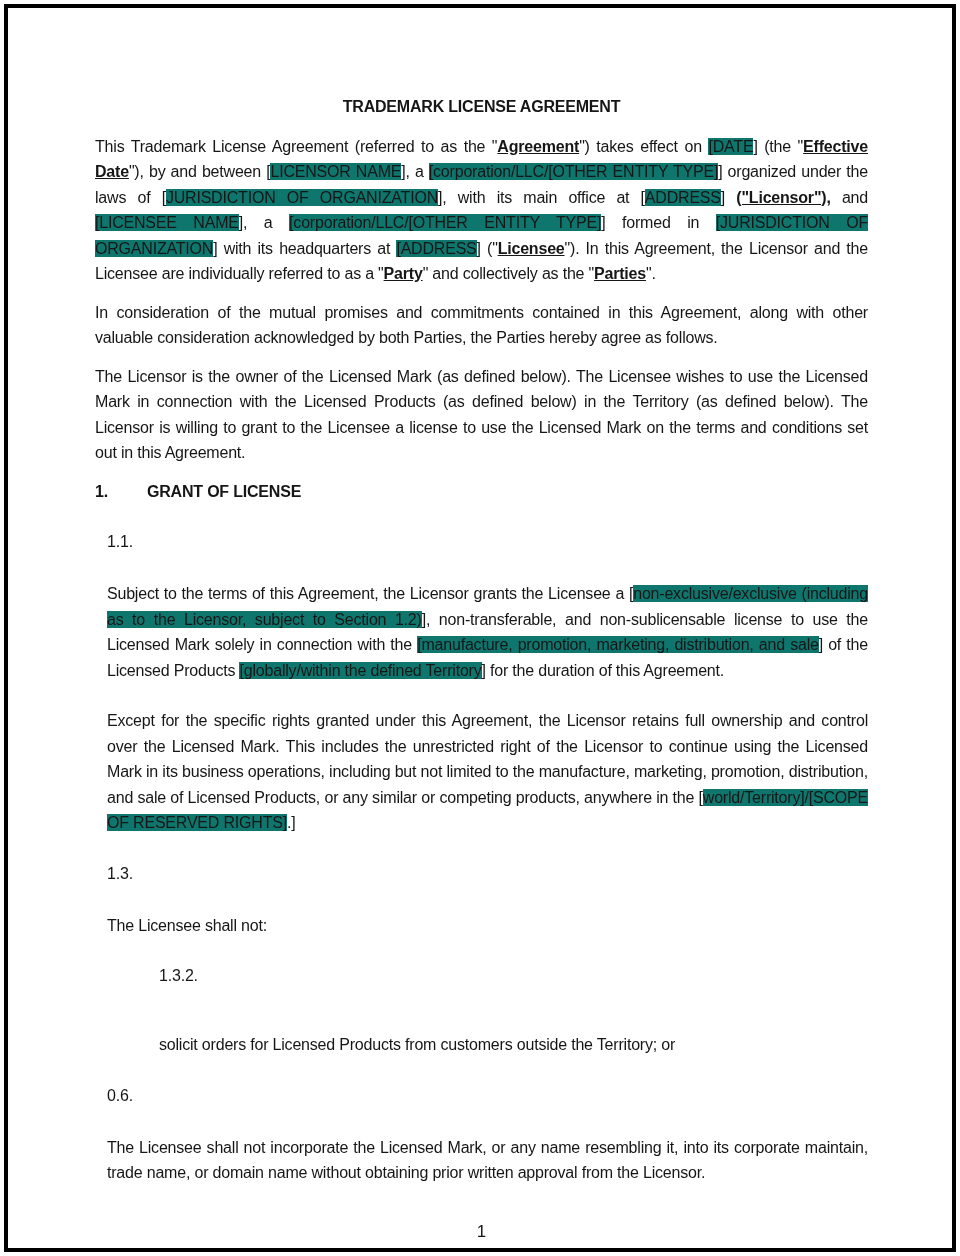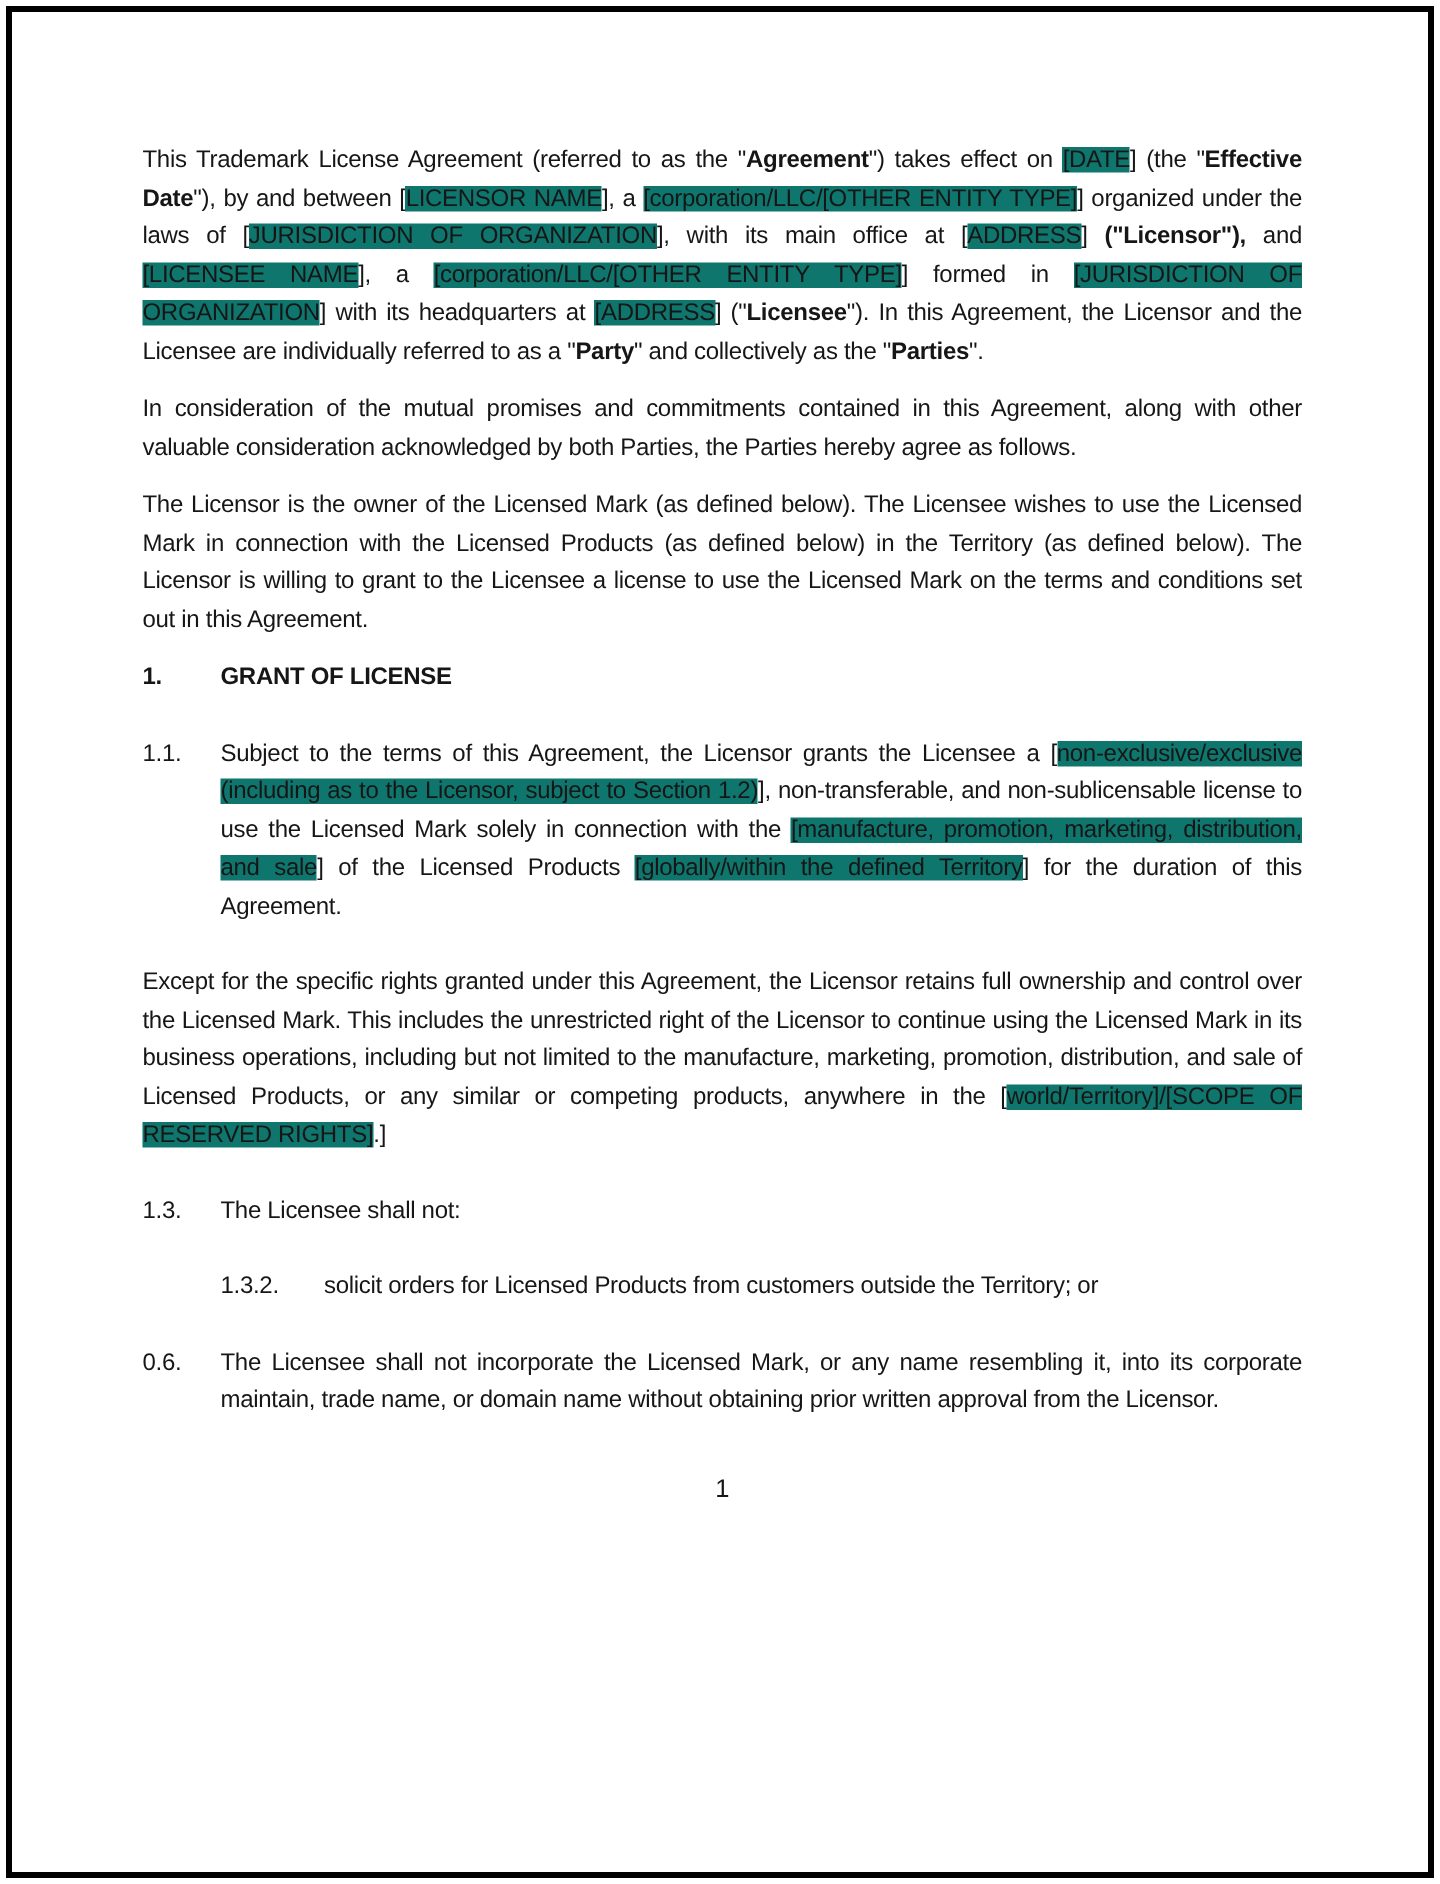--- a/index.html
+++ b/index.html
@@ -45,51 +45,53 @@
   .section-heading {
     display: flex;
     font-weight: 700;
     margin: 0 0 25px 0;
   }
   .section-heading .num {
     flex: 0 0 52px;
   }
   .li {
     display: flex;
-    margin: 0 0 25px 0;
+    margin: 0 0 25px 12px;
+    flex-direction: column;
   }
   .li .num {
     flex: 0 0 52px;
   }
   .li.l2 {
     padding-left: 52px;
   }
   .li.l2 .num {
     flex: 0 0 69px;
   }
   .li-text {
     flex: 1 1 auto;
     text-align: justify;
   }
   .li:last-of-type { margin-bottom: 0; }
-  .b { font-weight: 700; }
+  .b { font-weight: 700; text-decoration: underline; }
   .hl { background: #0f766e; }
   .page-number {
     margin-top: 33px;
     text-align: center;
     font-size: 17px;
   }
 </style>
 </head>
 <body>
 
 <div class="page-border"></div>
 
 <div class="content">
 
+  <div class="doc-title">TRADEMARK LICENSE AGREEMENT</div>
 
   <p class="para"><span>This Trademark License Agreement (referred to as the "</span><span class="b">Agreement</span><span>") takes effect on </span><span class="hl">[DATE</span><span>] (the "</span><span class="b">Effective Date</span><span>"), by and between [</span><span class="hl">LICENSOR NAME</span><span>], a </span><span class="hl">[corporation/LLC/[OTHER ENTITY TYPE]</span><span>] organized under the laws of [</span><span class="hl">JURISDICTION OF ORGANIZATION</span><span>], with its main office at [</span><span class="hl">ADDRESS</span><span>] </span><span class="b">("Licensor"),</span><span> and </span><span class="hl">[LICENSEE NAME</span><span>], a </span><span class="hl">[corporation/LLC/[OTHER ENTITY TYPE]</span><span>] formed in </span><span class="hl">[JURISDICTION OF ORGANIZATION</span><span>] with its headquarters at </span><span class="hl">[ADDRESS</span><span>] ("</span><span class="b">Licensee</span><span>"). In this Agreement, the Licensor and the Licensee are individually referred to as a "</span><span class="b">Party</span><span>" and collectively as the "</span><span class="b">Parties</span><span>".</span></p>
 
   <p class="para"><span>In consideration of the mutual promises and commitments contained in this Agreement, along with other valuable consideration acknowledged by both Parties, the Parties hereby agree as follows.</span></p>
 
   <p class="para"><span>The Licensor is the owner of the Licensed Mark (as defined below). The Licensee wishes to use the Licensed Mark in connection with the Licensed Products (as defined below) in the Territory (as defined below). The Licensor is willing to grant to the Licensee a license to use the Licensed Mark on the terms and conditions set out in this Agreement.</span></p>
 
   <div class="section-heading">
     <span class="num">1.</span>
     <span>GRANT OF LICENSE</span>

